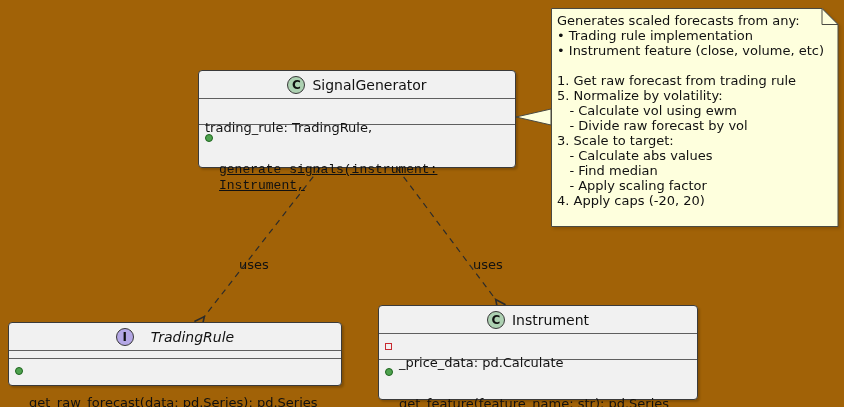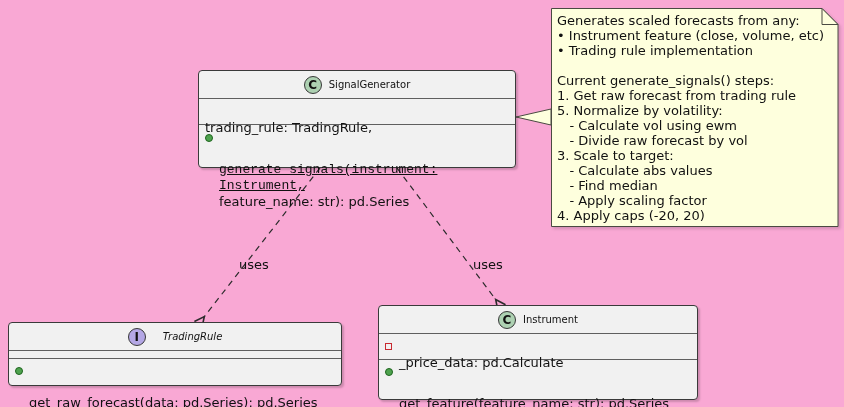--- a/index.html
+++ b/index.html
@@ -1,26 +1,26 @@
 <!DOCTYPE html>
 <html><head>
 <meta charset="utf-8">
 <style>
   html,body{margin:0;padding:0;background:#ffffff;}
-  .stage{position:relative;width:844px;height:407px;background:#f9a8d4;
+  .stage{position:relative;width:844px;height:407px;background:#a16207;
          font-family:"DejaVu Sans","Liberation Sans",sans-serif;color:#111;overflow:hidden;}
   svg.underlay{position:absolute;left:0;top:0;z-index:0;}
 
   
   .uml-class{position:absolute;box-sizing:border-box;background:#F1F1F1;
              border:1px solid #3A3A3A;border-radius:4px;z-index:1;
              box-shadow:2px 2px 2px rgba(0,0,0,0.18);}
   .cls-header{display:flex;align-items:center;justify-content:center;gap:7px;
               border-bottom:1px solid #5F5F5F;}
-  .cls-name{font-size:10px;}
+  .cls-name{font-size:14px;}
   .stereo{width:18px;height:18px;border-radius:50%;border:1px solid #383838;
           display:flex;align-items:center;justify-content:center;
           font-size:12px;font-weight:bold;box-sizing:border-box;flex:0 0 auto;}
   .stereo-c{background:#ADD1B2;}
   .stereo-i{background:#B4A7E5;}
   .cls-attrs{border-bottom:1px solid #5F5F5F;display:flex;align-items:center;
              padding-left:6px;box-sizing:border-box;}
   .cls-methods{padding:5px 6px 0 6px;box-sizing:border-box;}
   .member-row{display:flex;align-items:flex-start;font-size:13px;line-height:16px;}
   .member-marker{width:14px;flex:0 0 auto;display:flex;align-items:center;height:16px;}
@@ -59,24 +59,23 @@
       <polygon points="551.5,8.5 822,8.5 838,24.5 838,226.5 551.5,226.5" fill="#FEFFDD" stroke="#4A4A42" stroke-width="1"></polygon>
       <polygon points="822,8.5 822,24.5 838,24.5" fill="#FEFFDD" stroke="#4A4A42" stroke-width="1"></polygon>
     </g>
 
     <line x1="320" y1="168" x2="204" y2="317" stroke="#2B2B2B" stroke-width="1.2" stroke-dasharray="6 5" marker-end="url(#openArrow)"></line>
     <line x1="397" y1="168" x2="496" y2="300" stroke="#2B2B2B" stroke-width="1.2" stroke-dasharray="6 5" marker-end="url(#openArrow)"></line>
   </svg>
 
   <div class="note-text">
     <div class="note-line">Generates scaled forecasts from any:</div>
+    <div class="note-line">• Trading rule implementation</div>
     <div class="note-line">• Instrument feature (close, volume, etc)</div>
-    <div class="note-line">• Trading rule implementation</div>
     <div class="note-line"></div>
-    <div class="note-line">Current generate_signals() steps:</div>
     <div class="note-line">1. Get raw forecast from trading rule</div>
     <div class="note-line">5. Normalize by volatility:</div>
     <div class="note-line">   - Calculate vol using ewm</div>
     <div class="note-line">   - Divide raw forecast by vol</div>
     <div class="note-line">3. Scale to target:</div>
     <div class="note-line">   - Calculate abs values</div>
     <div class="note-line">   - Find median</div>
     <div class="note-line">   - Apply scaling factor</div>
     <div class="note-line">4. Apply caps (-20, 20)</div>
   </div>
@@ -91,21 +90,20 @@
     <div class="cls-attrs" style="height:26px;">
       <span class="member-text">trading_rule: TradingRule,</span>
     </div>
     <div class="cls-methods">
       <div class="member-row">
         <span class="member-marker">
           <span class="dot-public"></span>
         </span>
         <span class="member-text u">generate_signals(instrument: Instrument,</span>
       </div>
-      <div class="wrap-line2">feature_name: str): pd.Series</div>
     </div>
   </div>
 
   <div class="edge-label" style="left:239px;top:257px;">uses</div>
   <div class="edge-label" style="left:473px;top:257px;">uses</div>
 
   <div class="uml-class" style="left:8px;top:322px;width:334px;height:64px;">
     <div class="cls-header" style="height:27px;">
       <span class="stereo stereo-i">
         <span>I</span>

